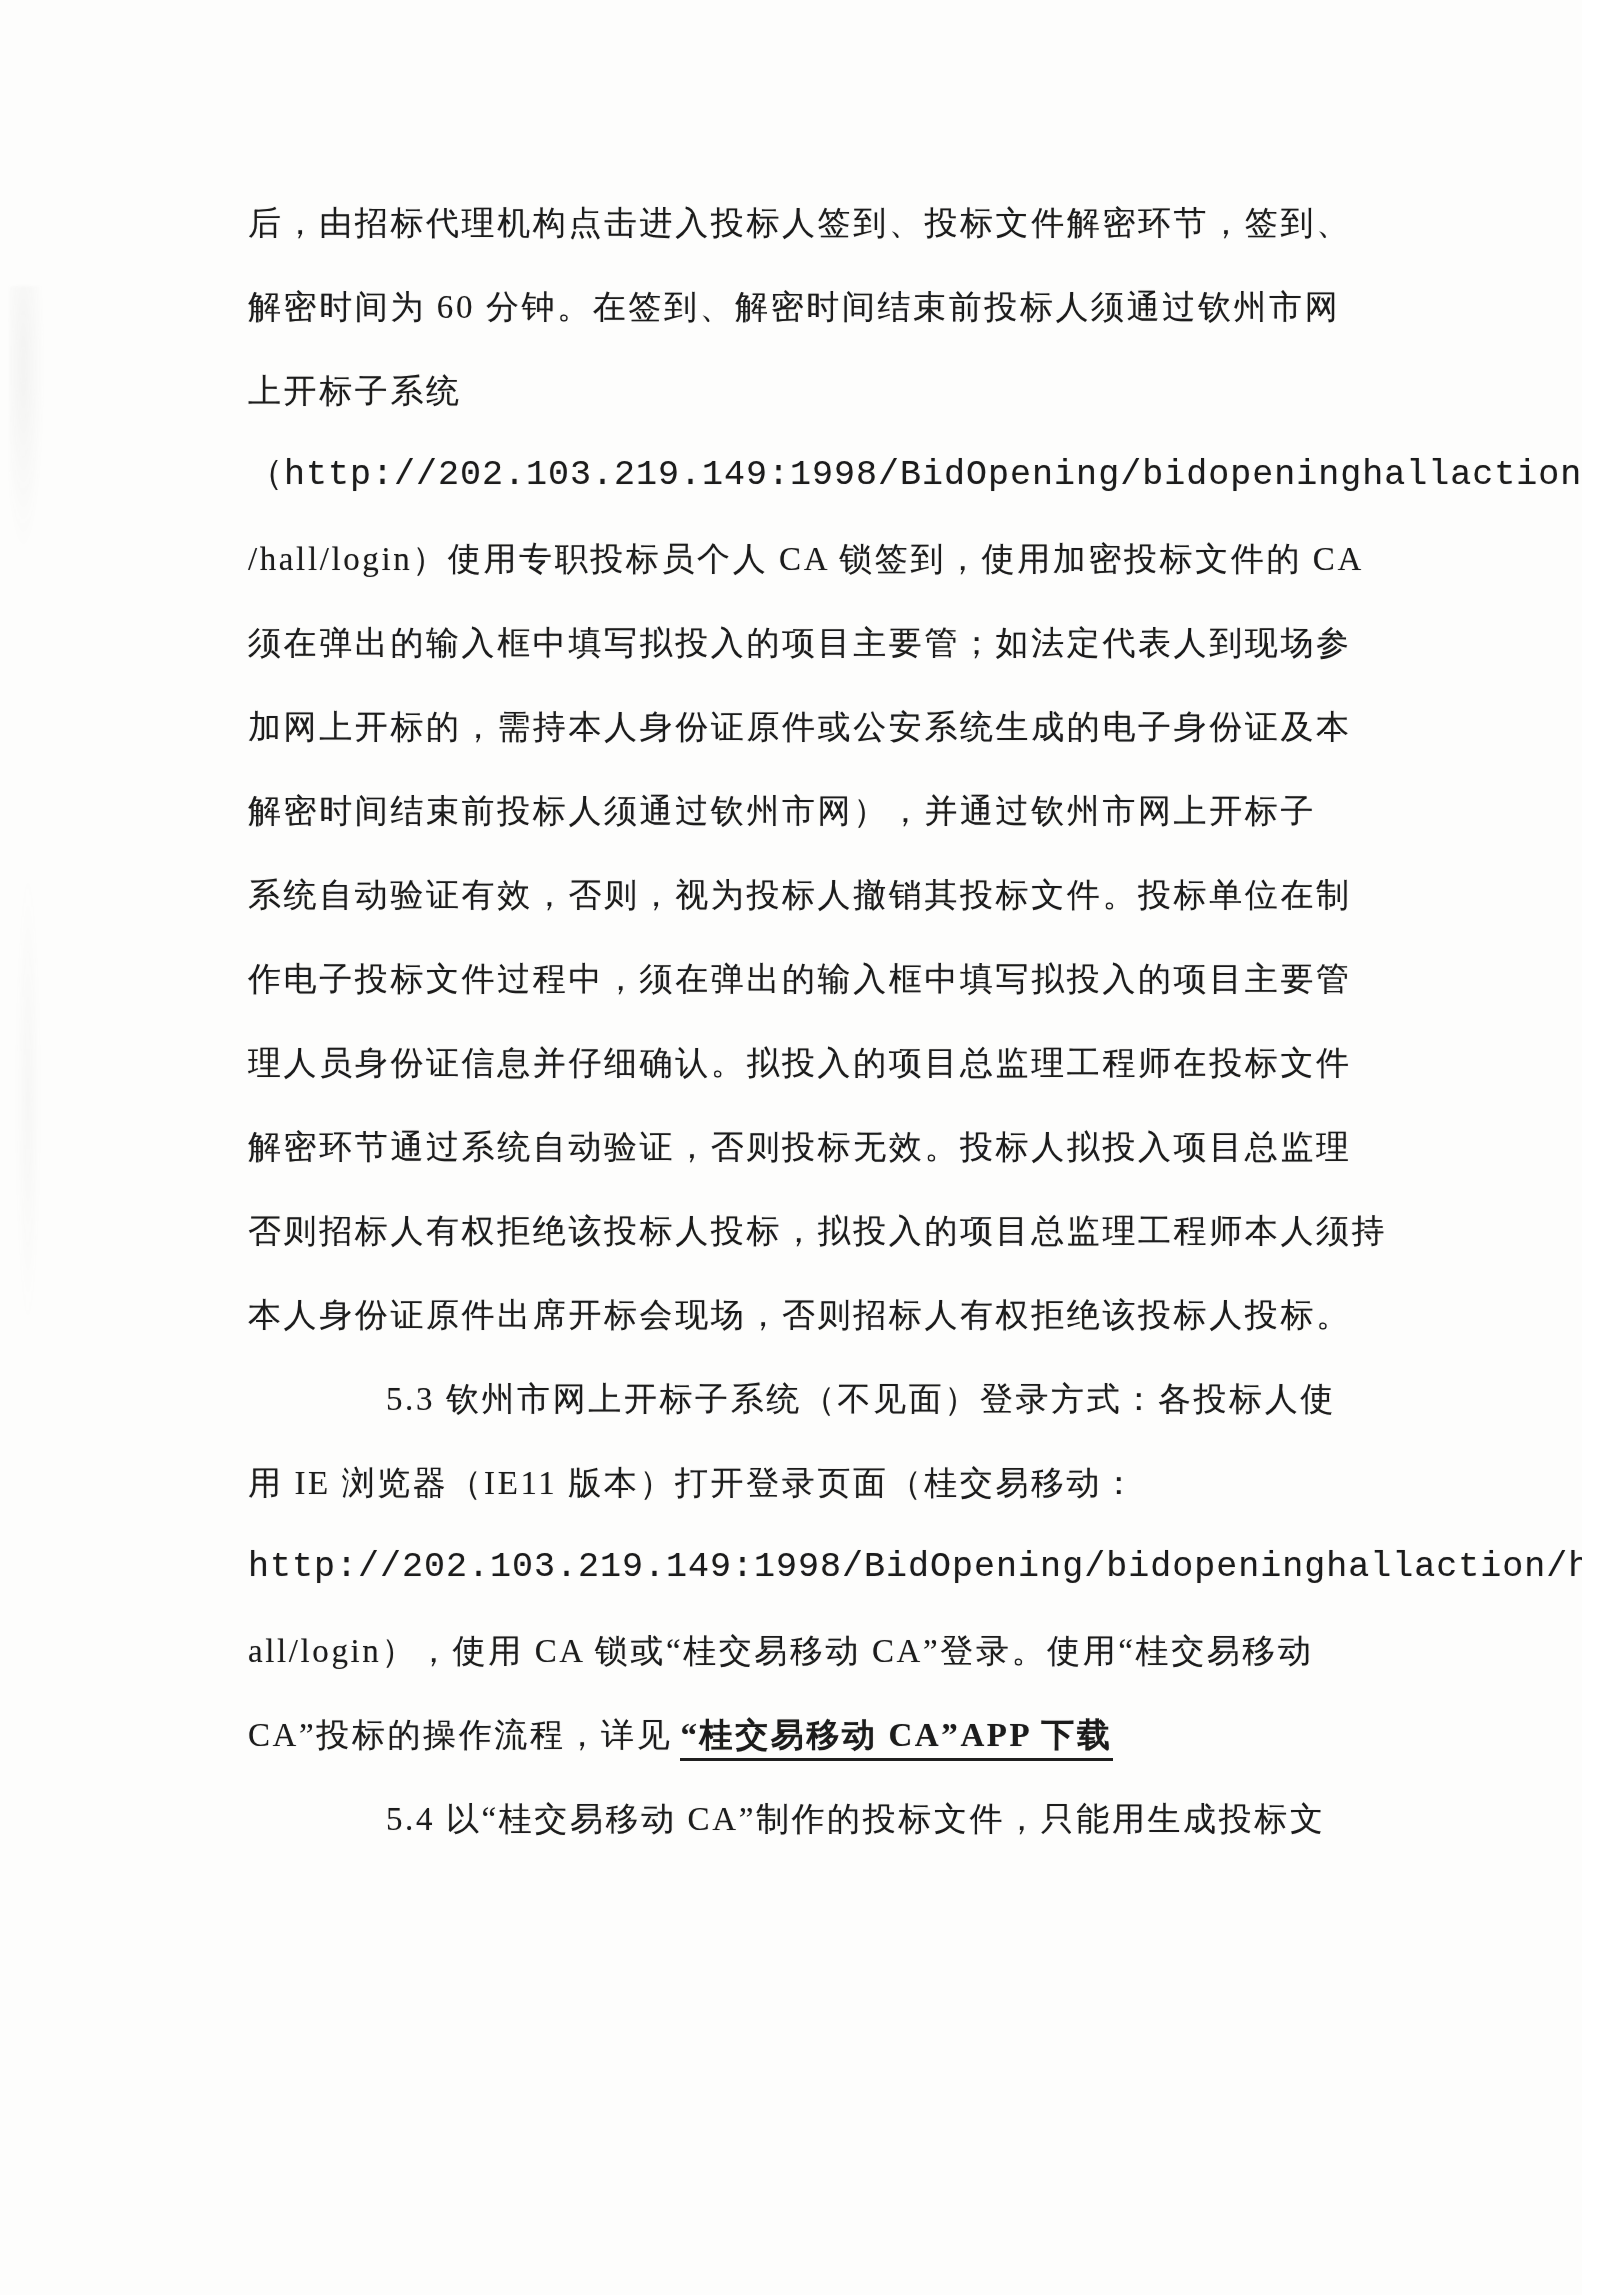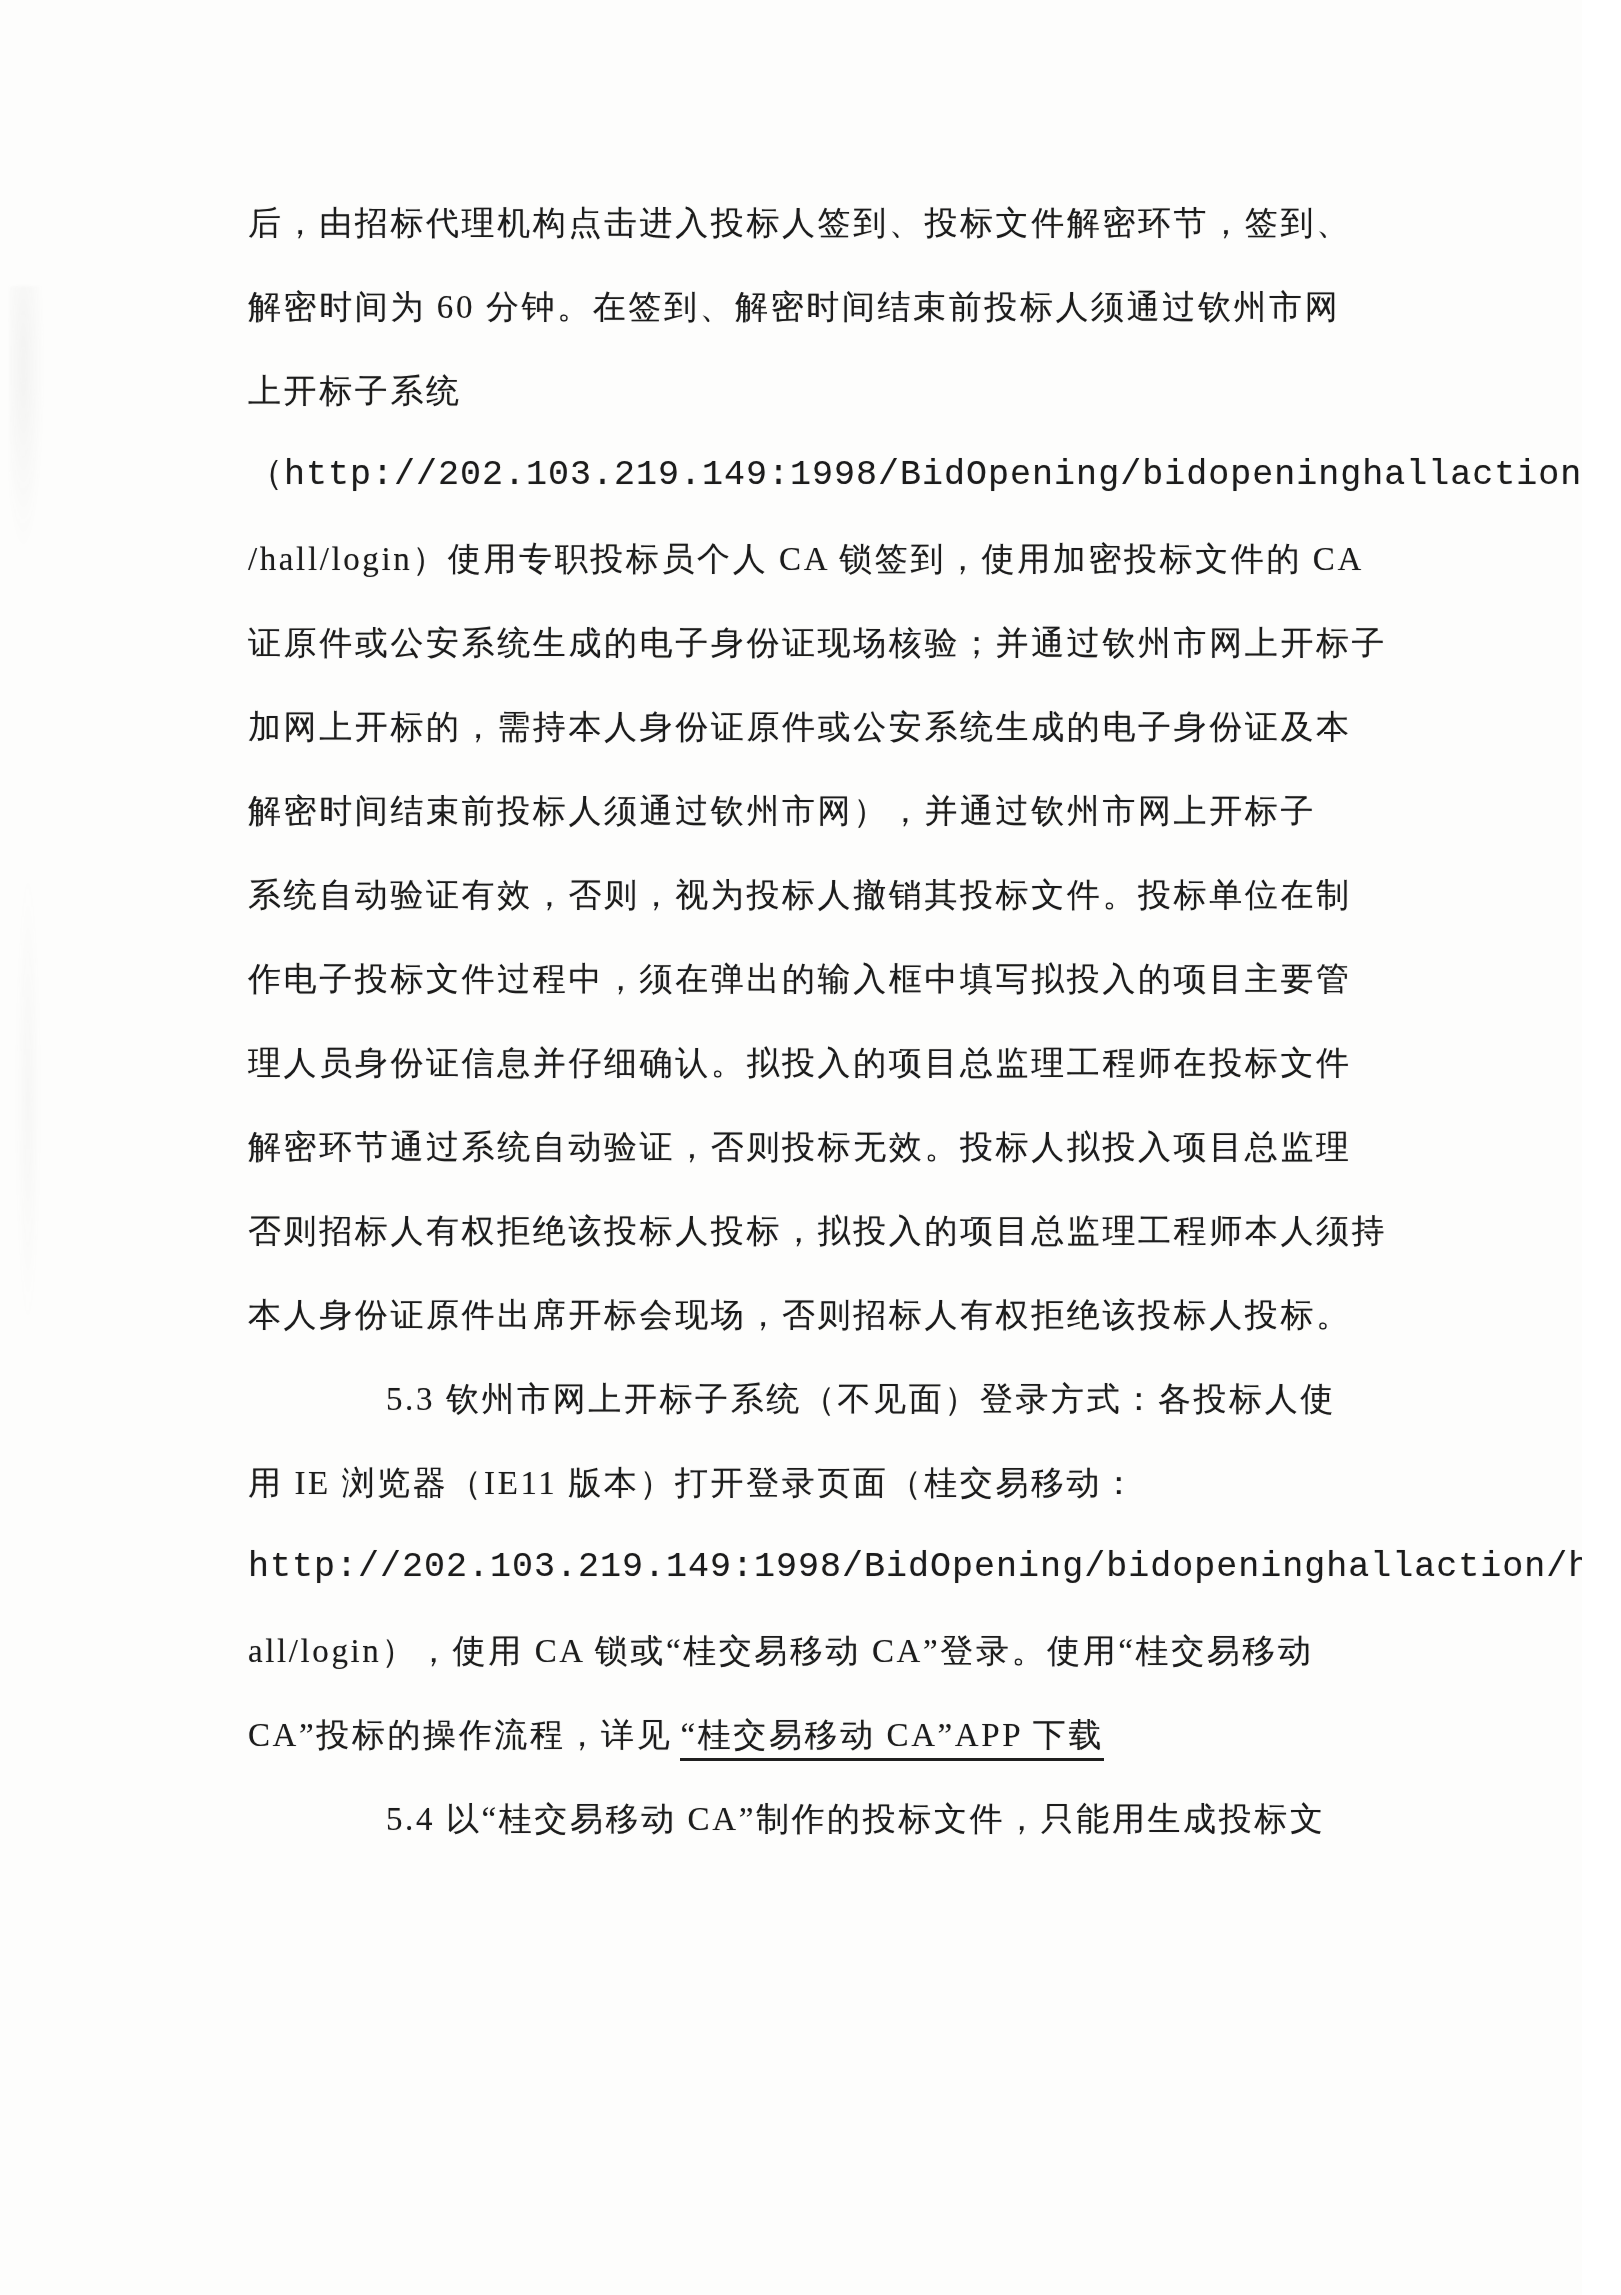--- a/index.html
+++ b/index.html
@@ -51,40 +51,40 @@
   }
   .line.indent {
     padding-left: 138px;
   }
   .line.url {
     font-family: "Liberation Mono", "DejaVu Sans Mono", monospace;
     font-size: 35px;
     letter-spacing: 1px;
   }
   .doc-link {
-    font-weight: normal;
+    font-weight: bold;
     border-bottom: 3.6px solid #1f1f1f;
     padding-bottom: 4.6px;
     margin-left: 8.2px;
   }
 </style>
 </head>
 <body>
 
 <div class="page">
   <div class="smudge"></div>
   <div class="smudge2"></div>
 
   <div class="textblock">
     <div class="line">后，由招标代理机构点击进入投标人签到、投标文件解密环节，签到、</div>
     <div class="line">解密时间为 60 分钟。在签到、解密时间结束前投标人须通过钦州市网</div>
     <div class="line">上开标子系统</div>
     <div class="line url">（http://202.103.219.149:1998/BidOpening/bidopeninghallaction</div>
     <div class="line">/hall/login）使用专职投标员个人 CA 锁签到，使用加密投标文件的 CA</div>
-    <div class="line">证原件或公安系统生成的电子身份证现场核验；并通过钦州市网上开标子</div>
+    <div class="line">须在弹出的输入框中填写拟投入的项目主要管；如法定代表人到现场参</div>
     <div class="line">加网上开标的，需持本人身份证原件或公安系统生成的电子身份证及本</div>
     <div class="line">解密时间结束前投标人须通过钦州市网），并通过钦州市网上开标子</div>
     <div class="line">系统自动验证有效，否则，视为投标人撤销其投标文件。投标单位在制</div>
     <div class="line">作电子投标文件过程中，须在弹出的输入框中填写拟投入的项目主要管</div>
     <div class="line">理人员身份证信息并仔细确认。拟投入的项目总监理工程师在投标文件</div>
     <div class="line">解密环节通过系统自动验证，否则投标无效。投标人拟投入项目总监理</div>
     <div class="line">否则招标人有权拒绝该投标人投标，拟投入的项目总监理工程师本人须持</div>
     <div class="line">本人身份证原件出席开标会现场，否则招标人有权拒绝该投标人投标。</div>
     <div class="line indent">5.3 钦州市网上开标子系统（不见面）登录方式：各投标人使</div>
     <div class="line">用 IE 浏览器（IE11 版本）打开登录页面（桂交易移动：</div>

